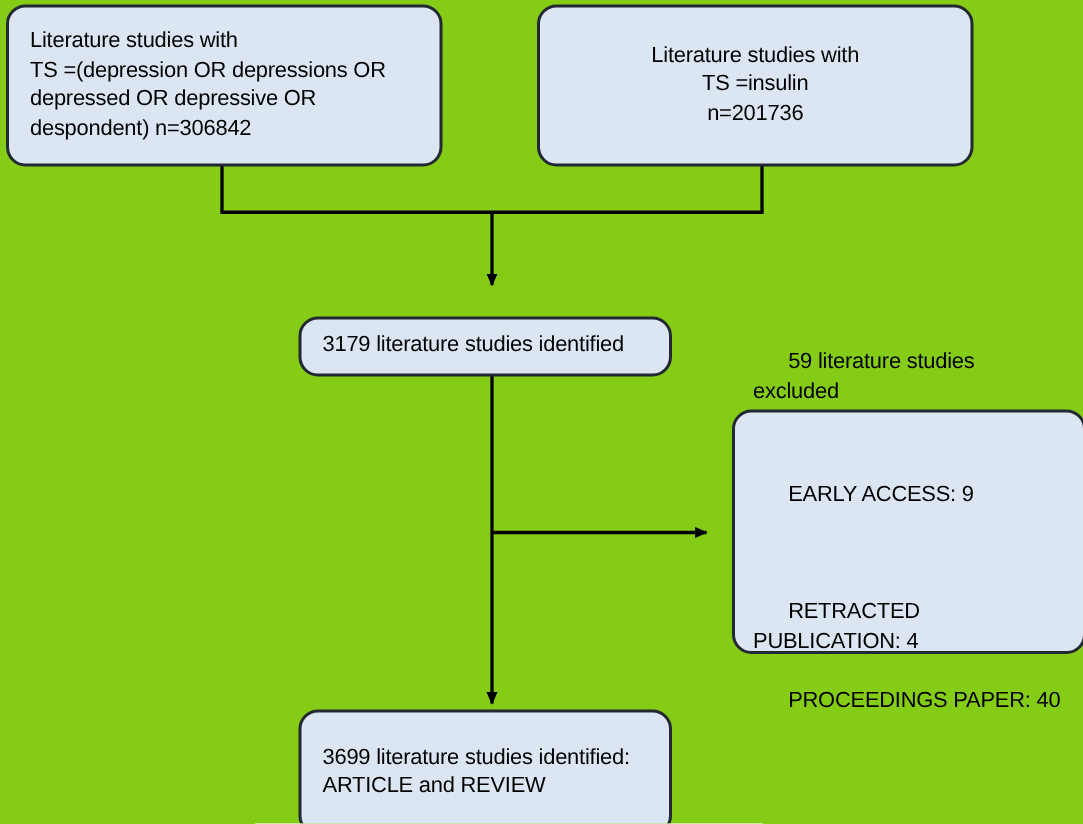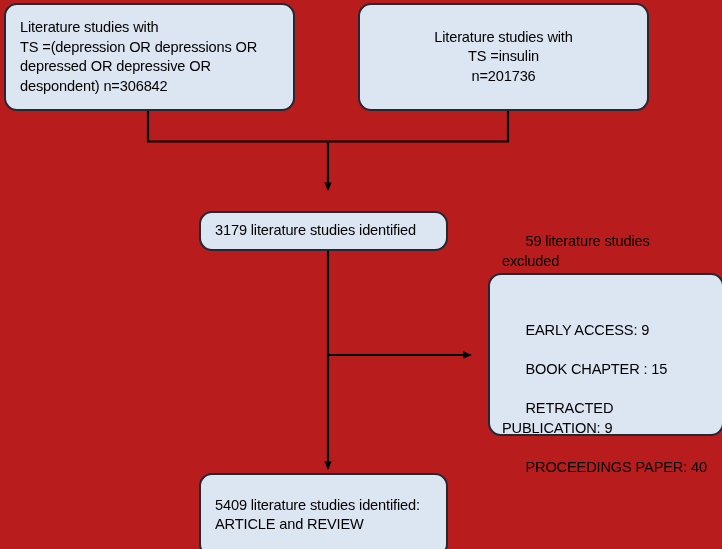--- a/index.html
+++ b/index.html
@@ -9,21 +9,21 @@
     background: #ffffff;
   }
   body {
     font-family: "Liberation Sans", sans-serif;
     -webkit-font-smoothing: antialiased;
   }
   #canvas {
     position: relative;
     width: 722px;
     height: 549px;
-    background: #b91c1c;
+    background: #84cc16;
     overflow: hidden;
   }
   #edges {
     position: absolute;
     left: 0;
     top: 0;
     width: 722px;
     height: 549px;
     pointer-events: none;
   }
@@ -101,24 +101,24 @@
 
   <div class="node align-left" id="node-identified">
     <div class="lines">3179 literature studies identified</div>
   </div>
 
   <div class="node align-left" id="node-excluded">
     <div class="lines">
       <span>59 literature studies excluded</span>
       <span class="gap"></span>
       <span>EARLY ACCESS: 9</span><br>
-      <span>BOOK CHAPTER : 15</span><br>
-      <span>RETRACTED PUBLICATION: 9</span><br>
+      <br>
+      <span>RETRACTED PUBLICATION: 4</span><br>
       <span>PROCEEDINGS PAPER: 40</span>
     </div>
   </div>
 
   <div class="node align-left" id="node-final">
-    <div class="lines">5409 literature studies identified:
+    <div class="lines">3699 literature studies identified:
 ARTICLE and REVIEW</div>
   </div>
 
 </div>
 
 </body></html>

